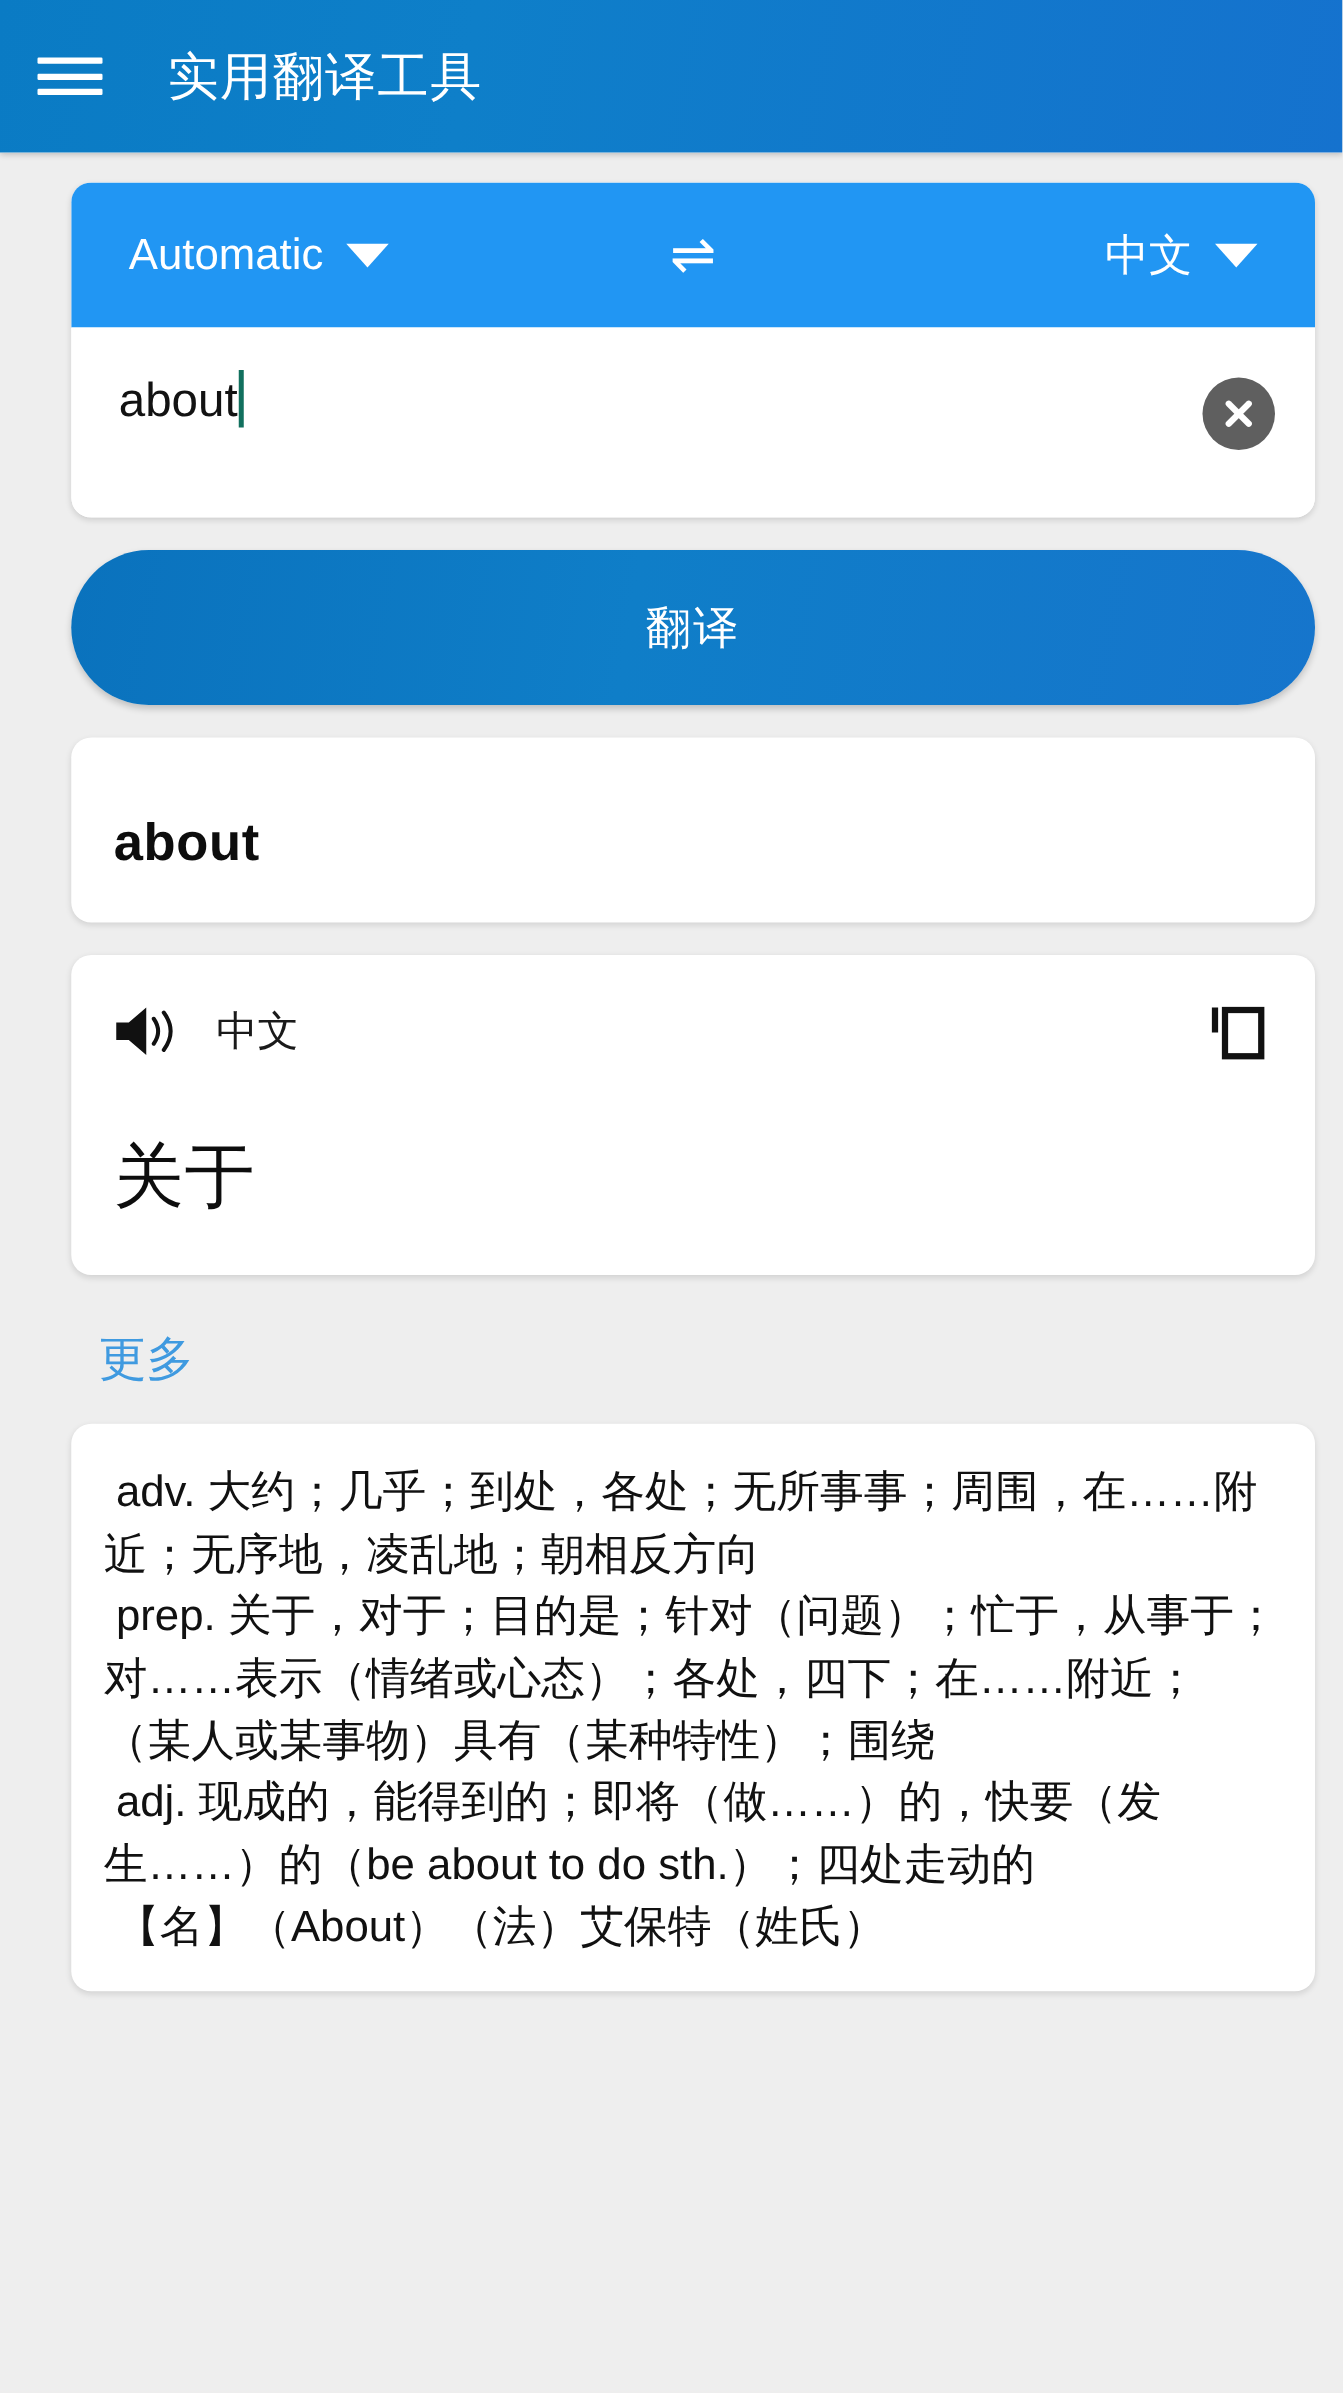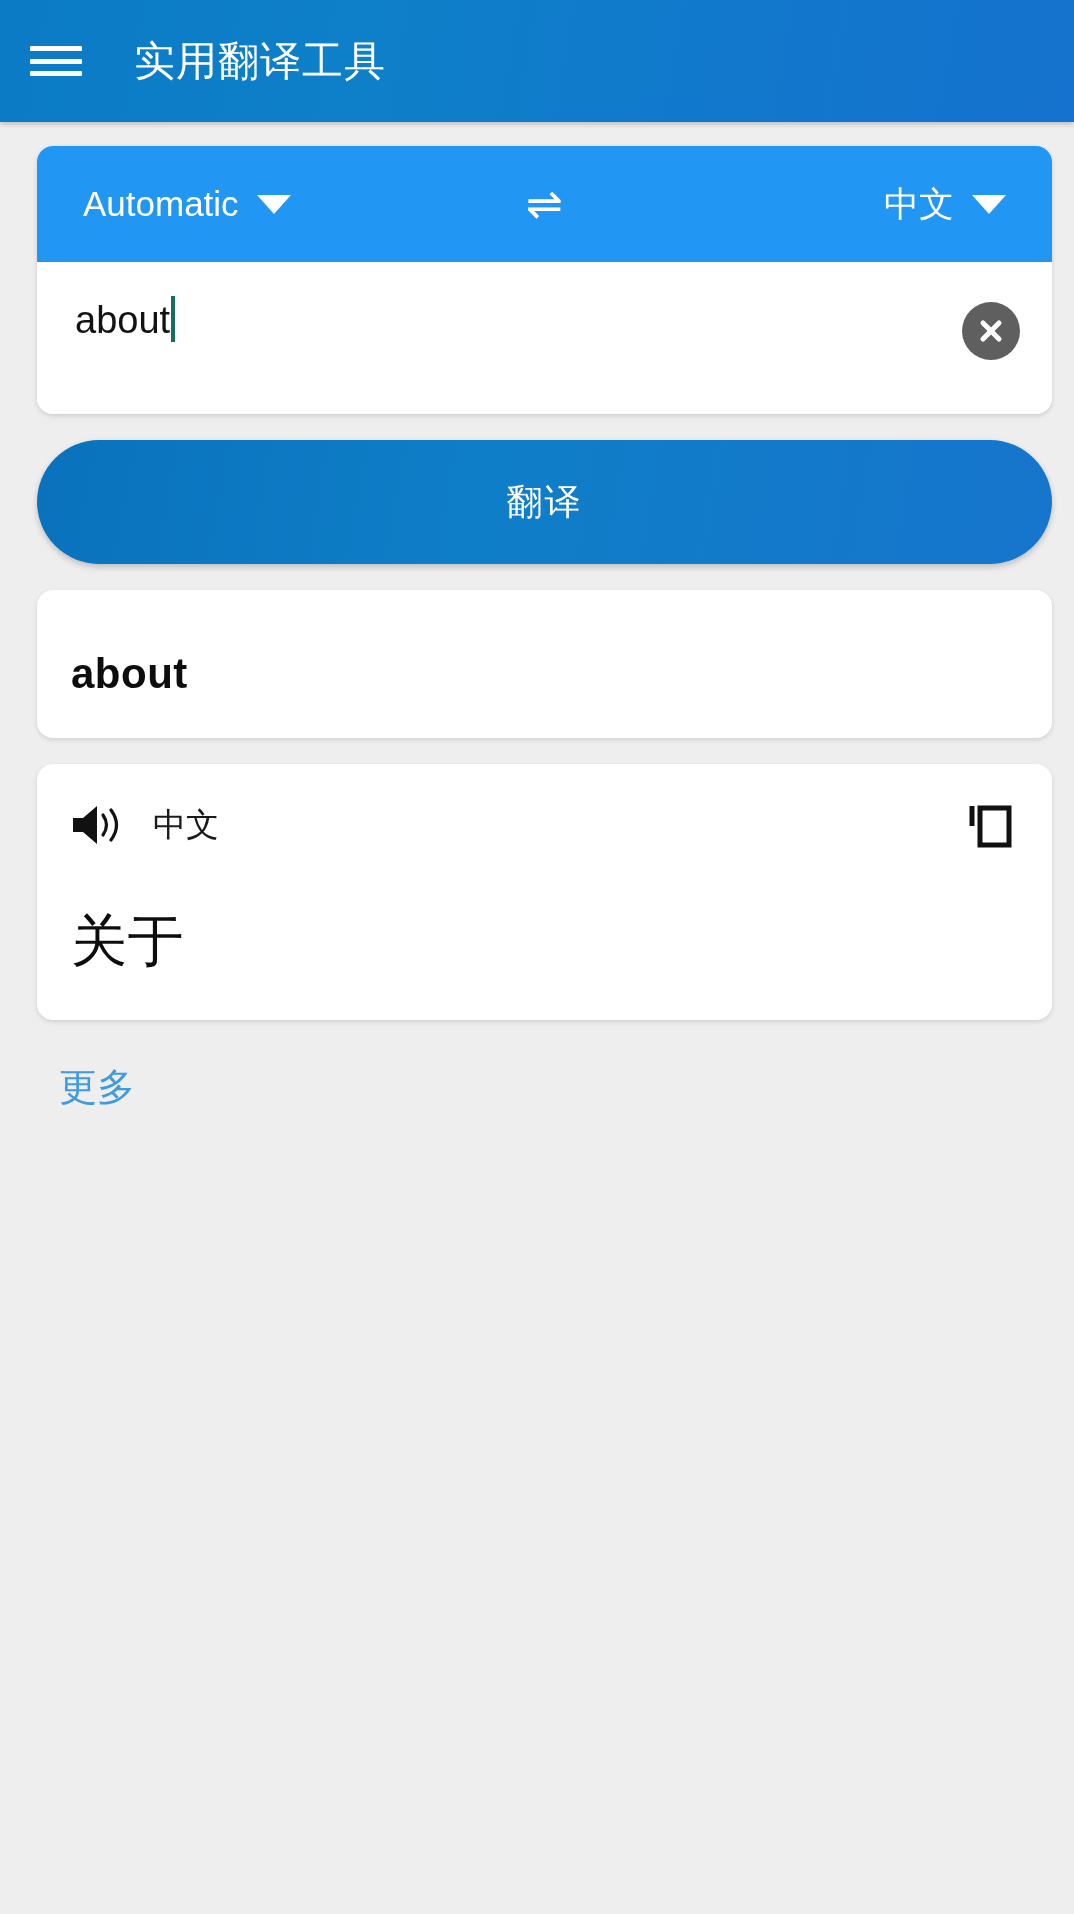--- a/index.html
+++ b/index.html
@@ -42,20 +42,21 @@
     color: #ffffff;
     font-size: 41px;
     margin-left: 52px;
     letter-spacing: 1px;
     font-weight: 400;
   }
 
   
   .page {
     padding: 24px 22px 0 37px;
+    margin-left: 20px;
   }
 
   
   .input-card {
     border-radius: 16px;
     overflow: hidden;
     box-shadow: 0 2px 5px rgba(0,0,0,0.14);
     background: #ffffff;
   }
   .lang-bar {
@@ -281,14 +282,20 @@
         </svg>
       </div>
     </div>
     <div class="res-word cn">关于</div>
   </div>
 
   
   <div class="more-link">更多</div>
 
   
+  <div class="dict-card">
+    <div class="dict-text"> adv. 大约；几乎；到处，各处；无所事事；周围，在……附近；无序地，凌乱地；朝相反方向
+ prep. 关于，对于；目的是；针对（问题）；忙于，从事于；对……表示（情绪或心态）；各处，四下；在……附近；（某人或某事物）具有（某种特性）；围绕
+ adj. 现成的，能得到的；即将（做……）的，快要（发生……）的（be about to do sth.）；四处走动的
+ 【名】（About）（法）艾保特（姓氏）</div>
+  </div>
 
 </div>
 
 </body></html>

